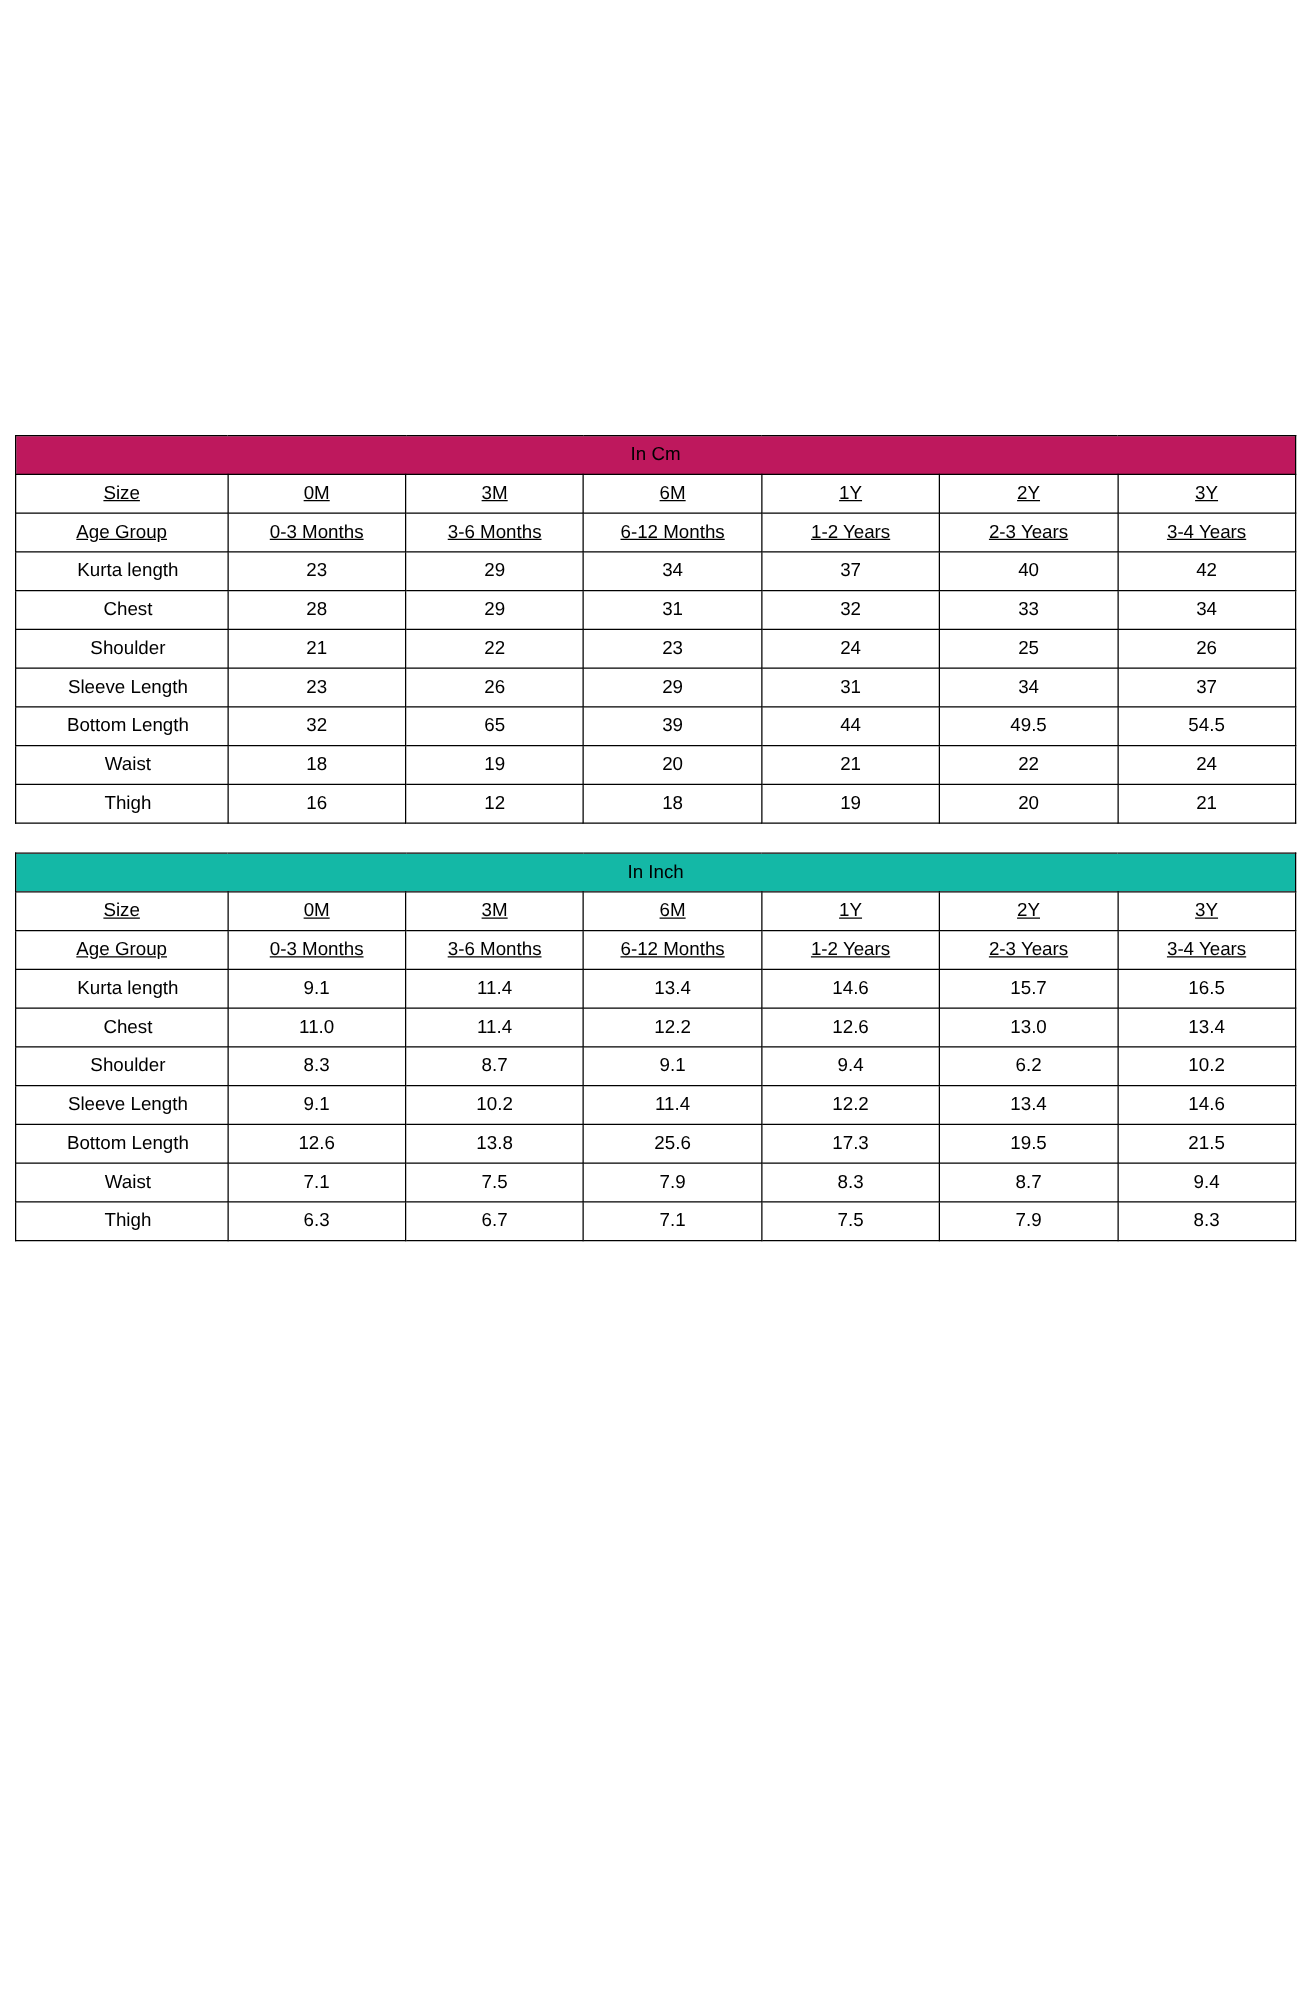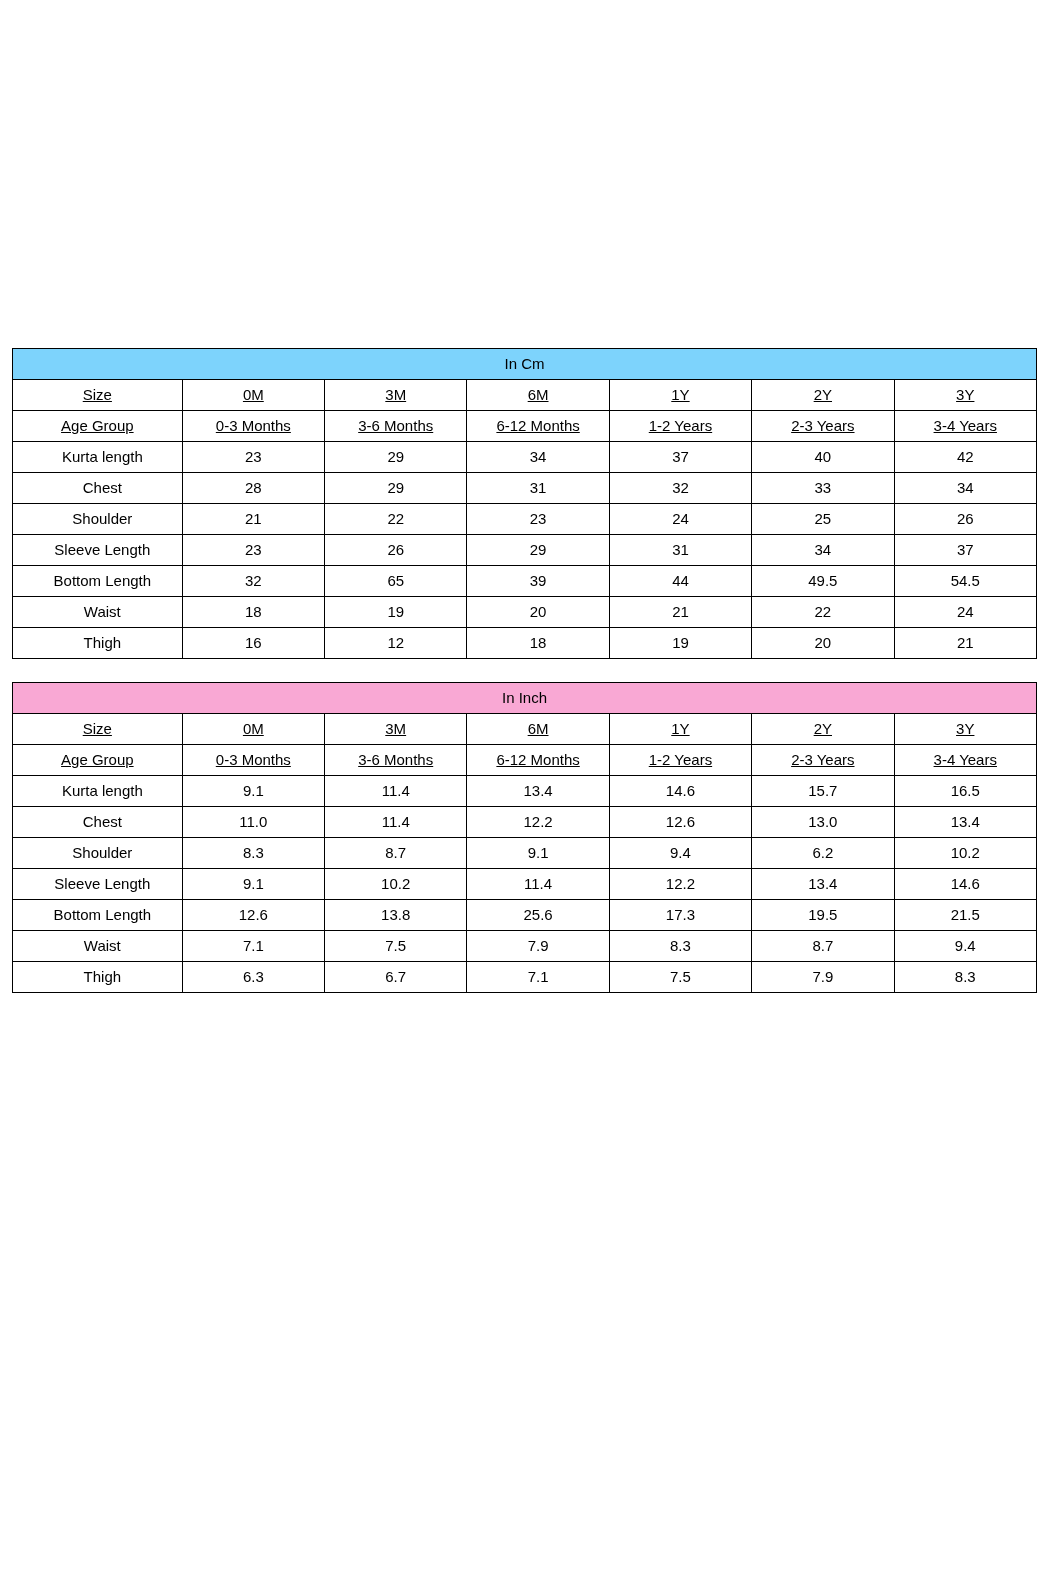--- a/index.html
+++ b/index.html
@@ -81,21 +81,21 @@
         <col class="label-col">
         <col class="data-col">
           <col class="data-col">
           <col class="data-col">
         <col class="data-col">
           <col class="data-col">
           <col class="data-col">
       </colgroup>
       <tbody id="cm-body">
           <tr>
-            <td class="title-cell" colspan="7" style="background: #7dd3fc;">In Cm</td>
+            <td class="title-cell" colspan="7" style="background: #be185d;">In Cm</td>
           </tr>
           <tr class="hdr-row">
             <td>Size</td>
             <td>0M</td>
             <td>3M</td>
             <td>6M</td>
             <td>1Y</td>
             <td>2Y</td>
             <td>3Y</td>
           </tr>
@@ -181,21 +181,21 @@
         <col class="label-col">
         <col class="data-col">
           <col class="data-col">
           <col class="data-col">
         <col class="data-col">
           <col class="data-col">
           <col class="data-col">
       </colgroup>
       <tbody id="inch-body">
           <tr>
-            <td class="title-cell" colspan="7" style="background: #f9a8d4;">In Inch</td>
+            <td class="title-cell" colspan="7" style="background: #14b8a6;">In Inch</td>
           </tr>
           <tr class="hdr-row">
             <td>Size</td>
             <td>0M</td>
             <td>3M</td>
             <td>6M</td>
             <td>1Y</td>
             <td>2Y</td>
             <td>3Y</td>
           </tr>

